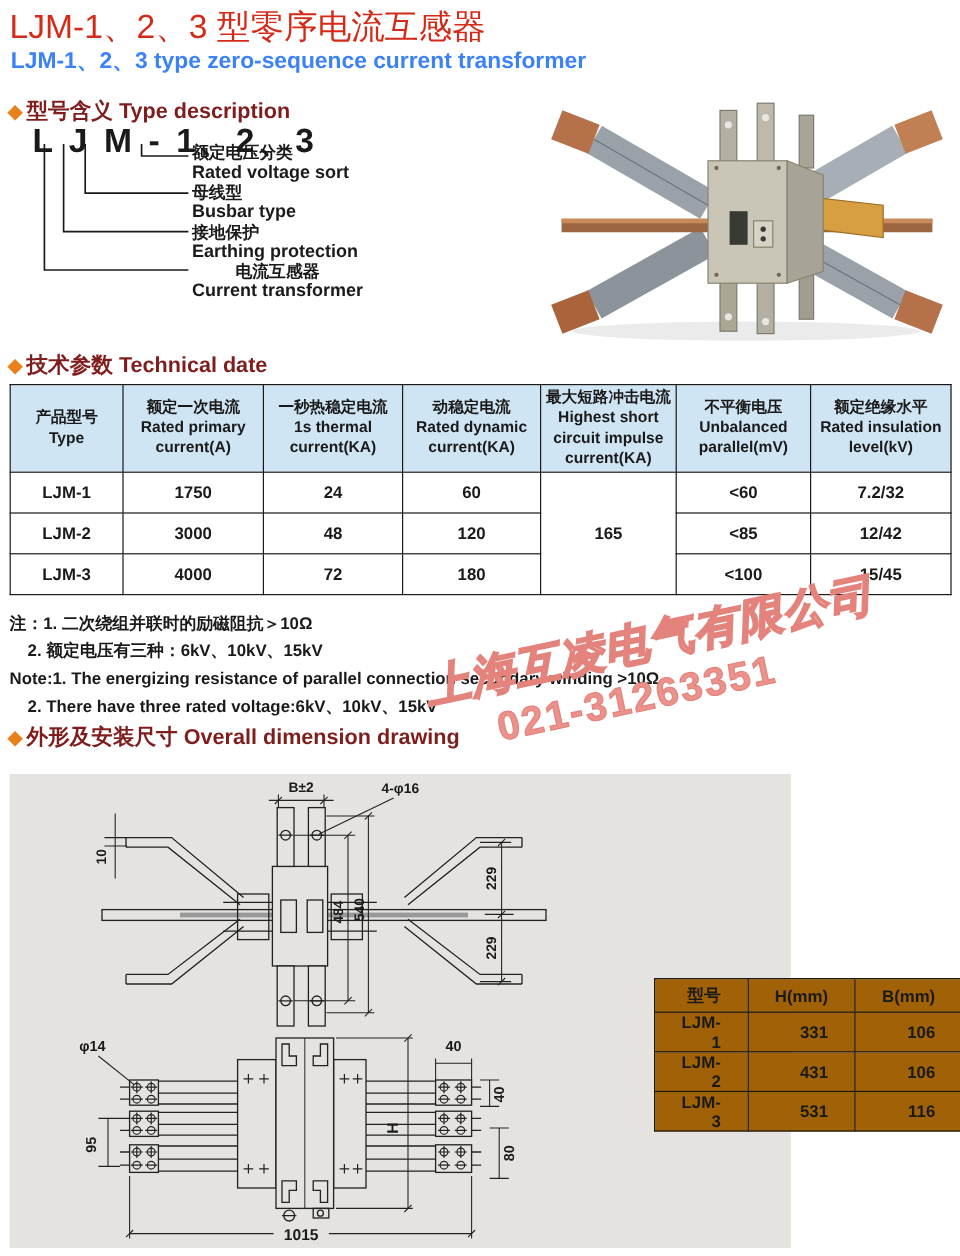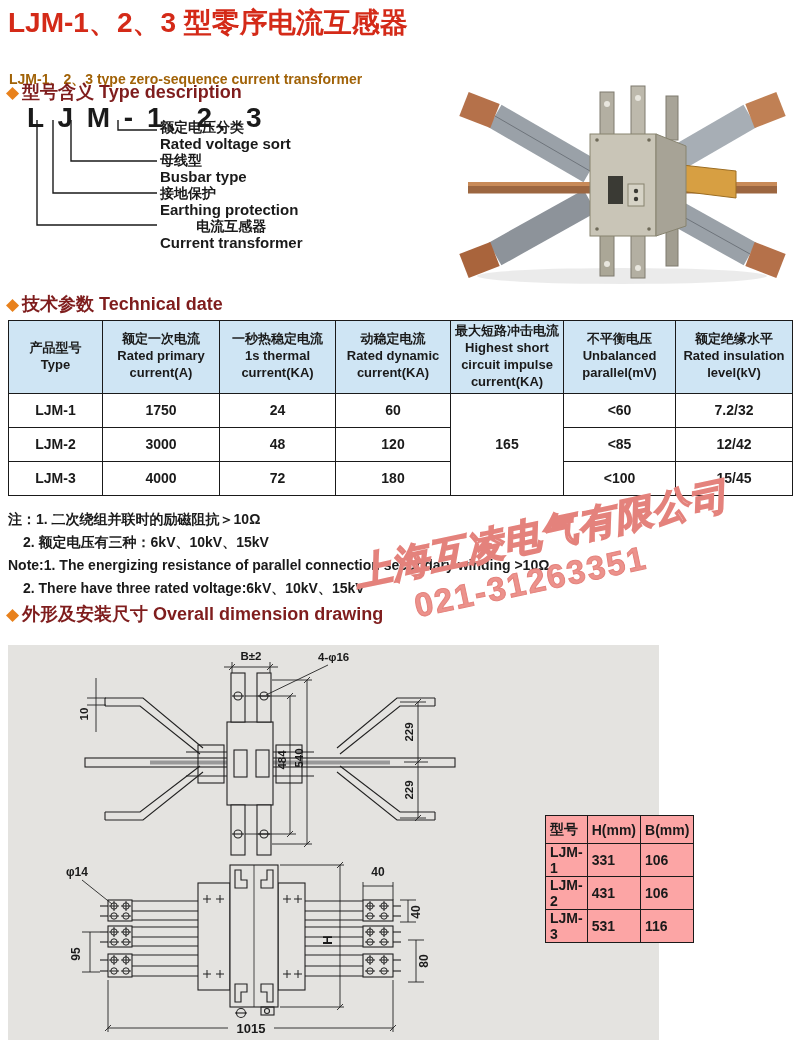--- a/index.html
+++ b/index.html
@@ -1,21 +1,21 @@
 <!DOCTYPE html>
 <html><head>
 <meta charset="utf-8">
 <style>
   html,body{margin:0;padding:0;background:#ffffff;}
   .page{position:relative;width:800px;height:1047px;background:#ffffff;overflow:hidden;
         font-family:"Liberation Sans","DejaVu Sans",sans-serif;color:#1a1a1a;}
 
   
-  .title-cn{position:absolute;left:8px;top:4px;font-size:28px;font-weight:700;color:#d42a18;letter-spacing:0px;white-space:nowrap;}
-  .title-en{position:absolute;left:9px;top:38px;font-size:14px;font-weight:700;color:#a16207;white-space:nowrap;margin-top:33px;}
+  .title-cn{position:absolute;left:8px;top:4px;font-size:28px;font-weight:400;color:#d42a18;letter-spacing:0px;white-space:nowrap;}
+  .title-en{position:absolute;left:9px;top:38px;font-size:19px;font-weight:700;color:#3b82f6;white-space:nowrap;}
 
   
   .sec-heading{position:absolute;display:flex;align-items:center;gap:3px;white-space:nowrap;}
   .sec-heading .diamond{color:#e8811c;font-size:17px;line-height:1;}
   .sec-heading .txt{font-size:18px;font-weight:800;color:#7f1d1d;}
 
   
   .code-letters{position:absolute;left:27px;top:99px;font-size:28px;font-weight:800;letter-spacing:3px;white-space:nowrap;}
   .code-label{position:absolute;left:160px;white-space:nowrap;}
   .code-label .cn{font-size:14px;font-weight:800;line-height:16px;}
@@ -42,22 +42,22 @@
               color:#fbeae8;-webkit-text-stroke:1.7px #e4827c;white-space:nowrap;}
   .wm-phone{font-size:33px;font-weight:800;letter-spacing:2px;color:#ec928c;
             -webkit-text-stroke:1px #e4827c;margin-left:52px;white-space:nowrap;}
 
   
   .panel{position:absolute;left:8px;top:645px;width:651px;height:395px;background:#e4e3e0;}
   .svg-abs{position:absolute;}
 
   
   .dim-table{position:absolute;left:537px;top:170px;border-collapse:collapse;table-layout:fixed;}
-  .dim-table th,.dim-table td{border:1.7px solid #1a1a1a;background:#fca5a5;text-align:left;
-      font-size:14px;font-weight:700;height:27px;padding:0 4px;}
+  .dim-table th,.dim-table td{border:1.7px solid #1a1a1a;background:#a16207;text-align:right;
+      font-size:14px;font-weight:700;height:27px;padding:0 22px;}
 
   svg text{font-family:"Liberation Sans","DejaVu Sans",sans-serif;font-weight:700;fill:#1a1a1a;}
 </style>
 </head>
 <body>
 
 <div class="page">
 
   <div class="title-cn">LJM-1、2、3 型零序电流互感器</div>
   <div class="title-en">LJM-1、2、3  type zero-sequence current  transformer</div>

